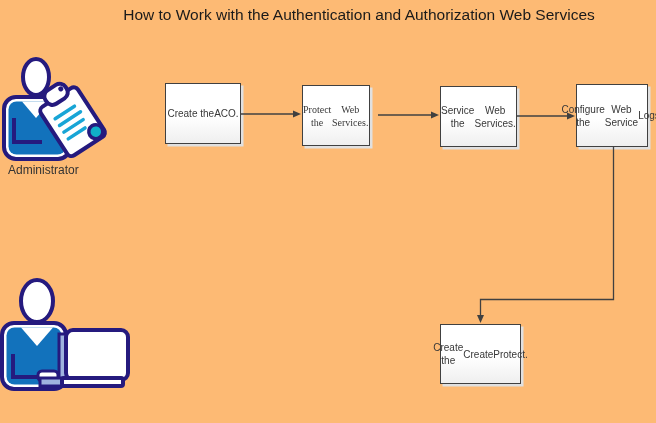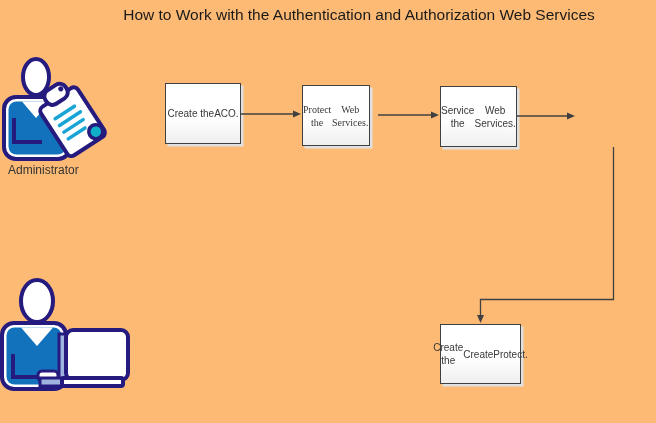--- a/index.html
+++ b/index.html
@@ -89,20 +89,25 @@
     <span>ACO.</span>
   </div>
   <div id="box2" class="flow-box">
     <span>Protect the</span>
     <span>Web Services.</span>
   </div>
   <div id="box3" class="flow-box">
     <span>Service the</span>
     <span>Web Services.</span>
   </div>
+  <div id="box4" class="flow-box">
+    <span>Configure the</span>
+    <span>Web Service</span>
+    <span>Logs.</span>
+  </div>
   <div id="box5" class="flow-box">
     <span>Create the</span>
     <span>Create</span>
     <span>Protect.</span>
   </div>
 
   <svg id="connector-layer" width="656" height="423" viewBox="0 0 656 423">
     <line class="conn" x1="241" y1="114" x2="294" y2="114"></line>
     <polygon class="arrowhead" points="301,114 293,110.5 293,117.5"></polygon>
 

